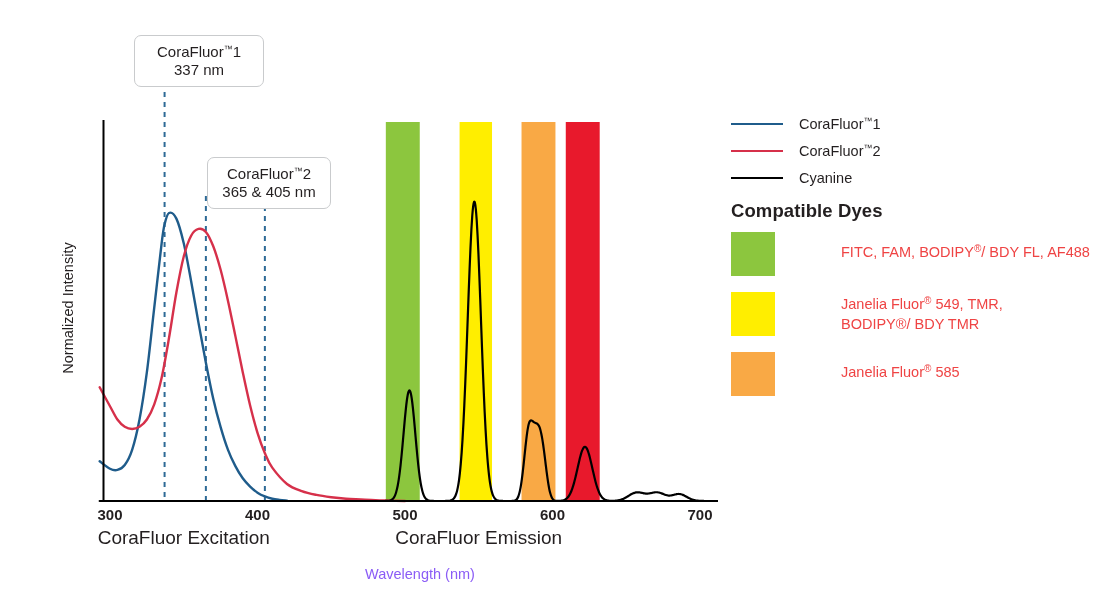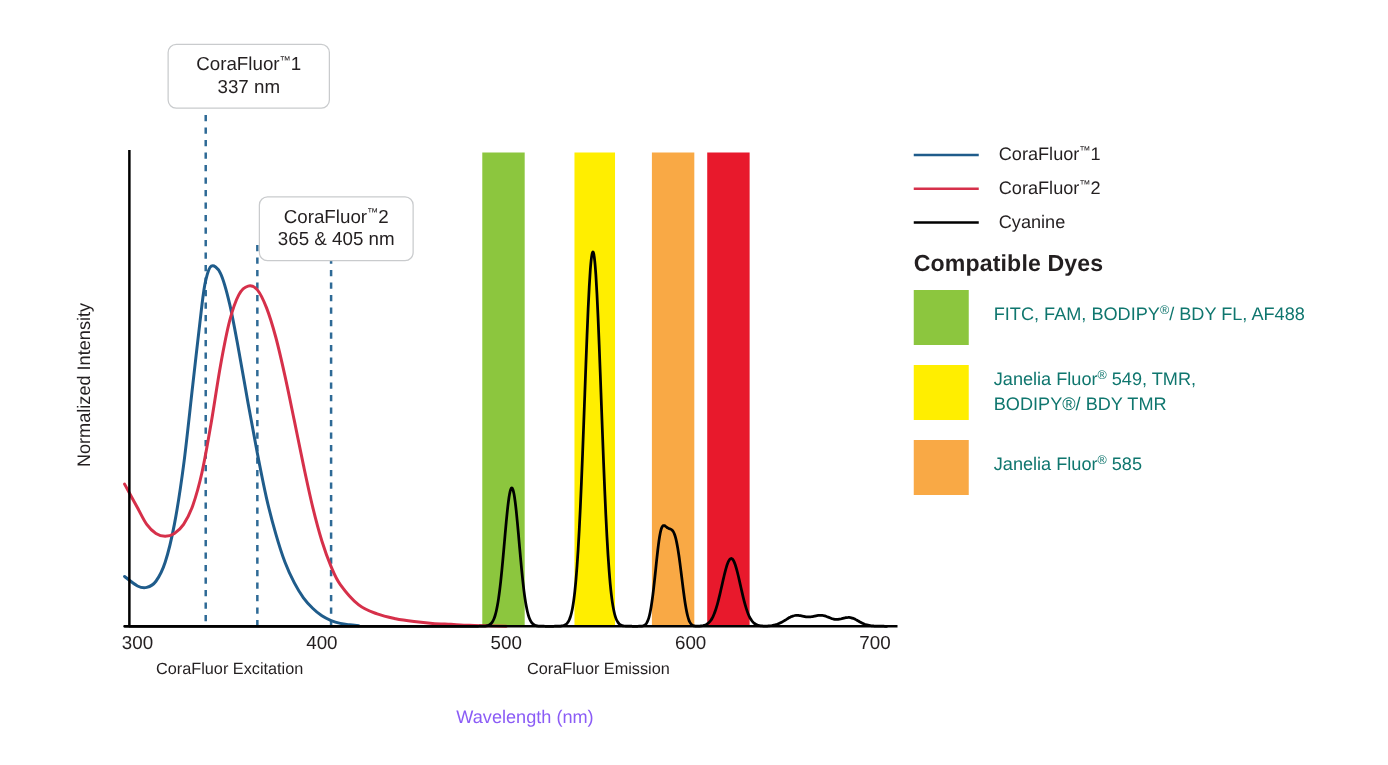--- a/index.html
+++ b/index.html
@@ -33,24 +33,24 @@
   }
   .callout .l2{display:block;}
   .tm{font-size:9px;vertical-align:0.55em;letter-spacing:0px;}
 
   #callout-cf1{left:134px;top:35px;width:130px;}
   #callout-cf2{left:207px;top:157px;width:124px;}
 
   
   .tick-label{
     position:absolute;font-size:15px;color:#231f20;
-    text-align:center;width:60px;
+    text-align:center;width:60px;font-weight:bold;
   }
   .sub-axis-label{
-    position:absolute;font-size:13px;color:#231f20;
+    position:absolute;font-size:19px;color:#231f20;
     text-align:center;white-space:nowrap;
   }
   #axis-title{
     position:absolute;left:300px;top:566px;width:240px;
     text-align:center;font-size:14.5px;color:#8b5cf6;
   }
   #y-axis-title{
     position:absolute;left:-22px;top:300px;width:180px;
     text-align:center;font-size:14.5px;color:#231f20;
     transform:rotate(-90deg);transform-origin:center center;
@@ -70,22 +70,23 @@
   #dyes-heading{
     position:absolute;left:731px;top:200px;
     font-size:18.5px;font-weight:bold;color:#231f20;letter-spacing:0.1px;text-align:right;
   }
   .dyes-list{position:absolute;left:731px;top:232px;width:379px;}
   .dye-row{display:flex;align-items:flex-start;margin-bottom:16px;}
   .dye-swatch{
     width:44px;height:44px;flex:none;margin-right:20px;
   }
   .dye-label{
-    font-size:14.5px;line-height:1.35;color:#0f766e;
+    font-size:14.5px;line-height:1.35;color:#ef4444;
     padding-top:10px;
+    margin-left:46px;
   }
   .dye-label.two-line{padding-top:2px;}
   .dye-label .l2{display:block;}
   .reg{font-size:10px;vertical-align:0.5em;}
 </style>
 </head>
 <body>
 
 <div id="figure">
 

